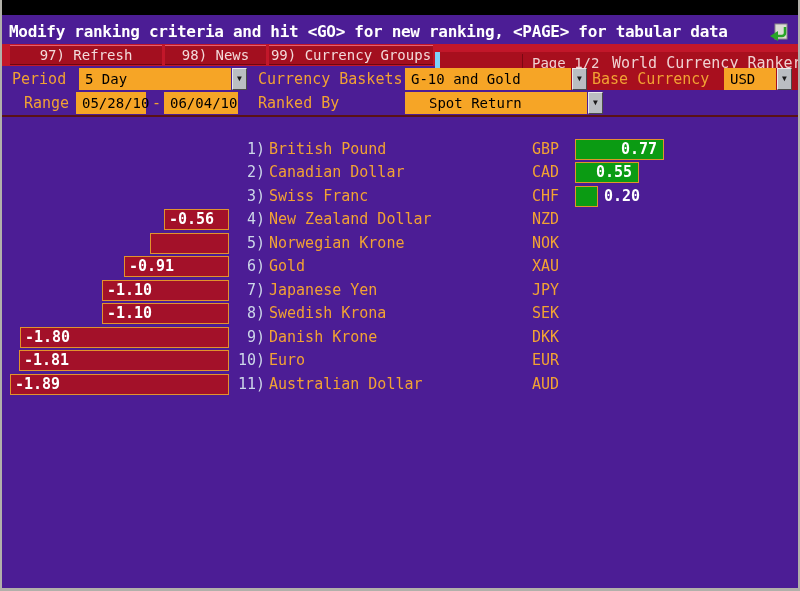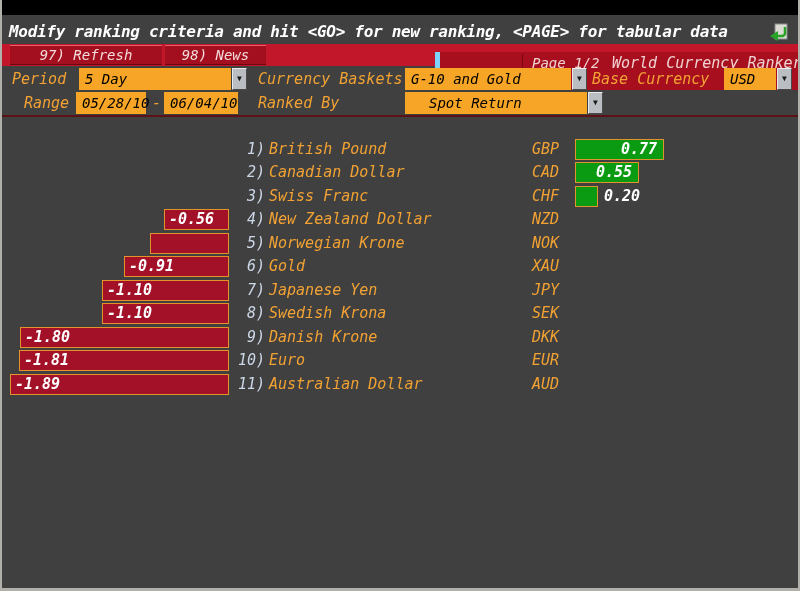--- a/index.html
+++ b/index.html
@@ -7,21 +7,21 @@
     border-left:2px solid #b2b0aa;border-right:2px solid #b2b0aa;border-bottom:3px solid #b2b0aa;
     font-family:"DejaVu Sans Mono",monospace;overflow:hidden;}
   .titlebar{position:absolute;top:0;left:0;right:0;height:14px;background:linear-gradient(#f2f1ec,#c7c3ba);
     border-bottom:1px solid #7d7d7d;display:flex;align-items:center;
     font-family:"Liberation Sans",sans-serif;font-size:11px;color:#3b3b3b;}
   .tb-menu-btn{width:15px;height:11px;margin:0 6px 0 2px;background:#d9d5cc;border:1px solid;
     border-color:#f5f5f0 #6f6f6f #6f6f6f #f5f5f0;font-size:6px;line-height:9px;text-align:center;color:#222;}
   .tb-title{flex:1;white-space:nowrap;}
   .tb-controls{display:flex;gap:6px;margin-right:5px;font-size:10px;color:#4a4a4a;font-weight:bold;}
   .tb-controls span{cursor:default;}
-  .screen{position:absolute;top:15px;left:0;right:0;bottom:0;background:#404040;font-style:italic;}
+  .screen{position:absolute;top:15px;left:0;right:0;bottom:0;background:#4c1d95;}
   .screen *{position:absolute;box-sizing:border-box;white-space:nowrap;}
   .hdr-msg{top:7px;left:7px;font-size:16px;font-weight:bold;color:#ffffff;letter-spacing:-0.3px;}
   .hdr-icon{top:8px;left:766px;width:22px;height:20px;}
   .menubar{top:29px;left:0;width:100%;height:22px;background:#c2172a;}
   .menu-btn{top:1px;height:20px;background:#a30f1f;border-top:1px solid #e2606e;border-bottom:1px solid #6d0711;
     color:#f3dada;font-size:14px;text-align:center;line-height:19px;}
   .menu-right{top:8px;left:433px;right:0;height:38px;background:#a80f1e;border-left:5px solid #7dd3fc;}
   .menu-divider{top:2px;left:82px;width:1px;height:18px;background:#7c0812;}
   .menu-page{left:92px;top:0;line-height:22px;font-size:14px;color:#f0d2d2;}
   .menu-app{left:172px;top:0;line-height:22px;font-size:15px;color:#f0d2d2;}
@@ -56,20 +56,21 @@
       <svg width="22" height="20" viewBox="0 0 22 20">
         <rect x="7" y="1" width="12" height="15" fill="#dcdcd4" stroke="#8a8a8a"></rect>
         <path d="M17 4 v6 a3 3 0 0 1 -3 3 H9" stroke="#28a428" stroke-width="2.5" fill="none"></path>
         <polygon points="10,8 10,18 2,13" fill="#28a428"></polygon>
       </svg>
     </div>
 
     <div class="menubar">
       <div class="menu-btn" style="left:8px;width:152px;">97) Refresh</div>
       <div class="menu-btn" style="left:163px;width:101px;">98) News</div>
+      <div class="menu-btn" style="left:267px;width:164px;">99) Currency Groups</div>
       <div class="menu-right">
         <div class="menu-divider"></div>
         <span class="menu-page">Page 1/2</span>
         <span class="menu-app">World Currency Ranker</span>
       </div>
     </div>
 
     <div class="lbl" style="top:53px;left:10px;">Period</div>
     <div class="fld" style="top:53px;left:77px;width:152px;">5 Day</div>
     <div class="drop" style="top:53px;left:230px;">▼</div>

